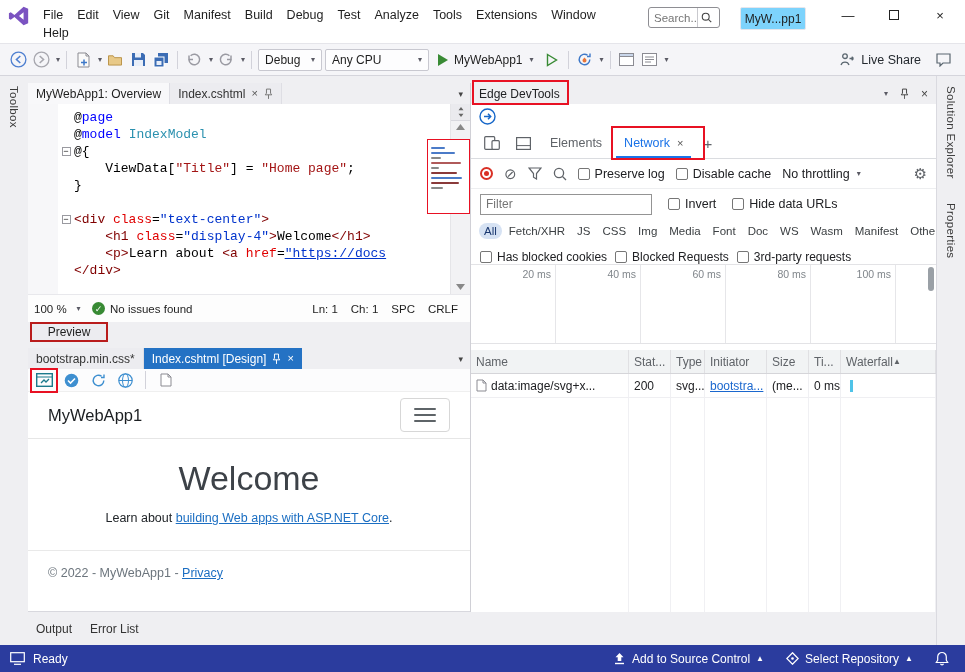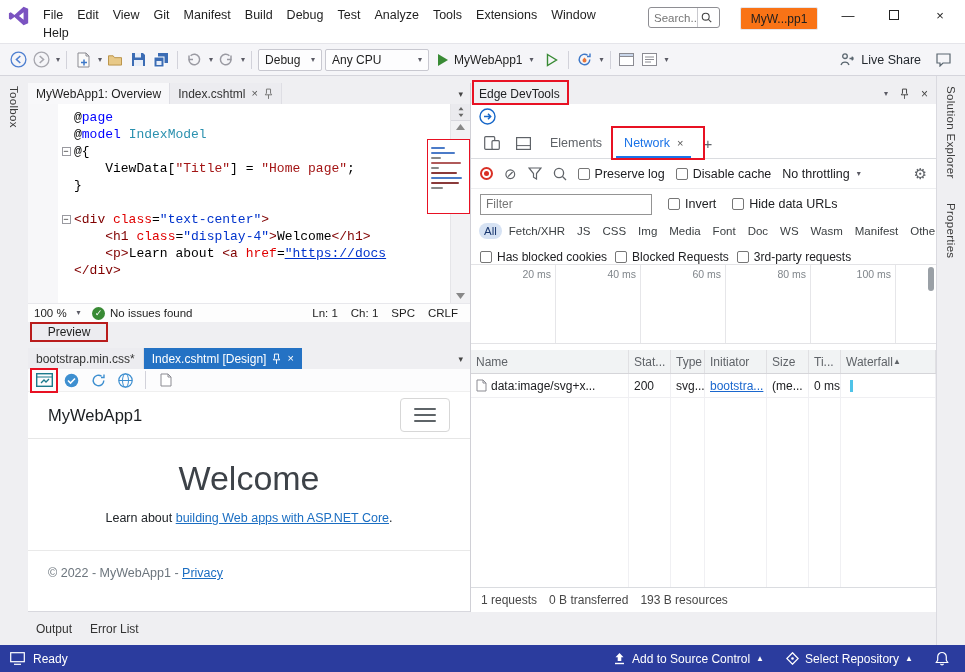--- a/index.html
+++ b/index.html
@@ -12,21 +12,21 @@
 .sep{width:1px;height:18px;background:#D2D2DA;margin:0 3px}
 .caret{font-size:8px;color:#5A5A64;margin-left:2px;line-height:1}
 
 #titlebar{left:0;top:0;width:965px;height:44px;background:#FFF;border-bottom:1px solid #E5E5EA}
 #vs-logo{left:8px;top:5px}
 #menus1{left:36px;top:2px;height:22px;display:flex;align-items:flex-end}
 #menus2{left:36px;top:23px;height:20px;display:flex;align-items:center}
 .menu-item{padding:2px 7px;font-size:12.5px;color:#1E1E1E}
 #search-box{left:648px;top:7px;width:72px;height:21px;border:1px solid #8E8E93;border-radius:3px;display:flex;align-items:center;background:#fff;overflow:hidden}
 #search-input{border:0;outline:0;width:48px;font-family:"Liberation Sans",sans-serif;font-size:11.5px;color:#555;padding-left:5px;background:transparent}
-#win-title{left:740px;top:7px;width:78px;height:23px;display:flex;align-items:center;justify-content:center;font-size:12px;background:#f97316;border:1px solid #E6E6EC;border-radius:2px}
+#win-title{left:740px;top:7px;width:66px;height:23px;display:flex;align-items:center;justify-content:center;font-size:12px;background:#7dd3fc;border:1px solid #E6E6EC;border-radius:2px}
 #win-controls{right:2px;top:0;height:30px;display:flex}
 .win-btn{width:46px;height:30px;display:flex;align-items:center;justify-content:center;color:#222;font-size:13px}
 .max-box{width:10px;height:10px;border:1px solid #222}
 
 #toolbar{left:0;top:44px;width:965px;height:32px;background:#F5F5F8;border-bottom:1px solid #D5D5DC;display:flex;align-items:center;padding:0 8px;gap:3px}
 .tb-icon{min-width:20px;height:22px;display:flex;align-items:center;justify-content:center}
 .combo{height:22px;background:#FDFDFE;border:1px solid #C8C8D0;border-radius:2px;display:flex;align-items:center;justify-content:space-between;padding:0 6px;font-size:12px}
 #combo-config{width:64px}
 #combo-platform{width:104px}
 #run-btn{display:flex;align-items:center;gap:5px;padding:0 5px;height:22px;font-size:12px}
@@ -51,21 +51,21 @@
 .code-line{display:flex;height:17px;white-space:pre;align-items:center}
 .fold-margin{width:16px;flex:none;display:flex;align-items:center;justify-content:center}
 .fold-box{width:9px;height:9px;border:1px solid #9A9AA0;background:#fff;color:#111;font-size:9px;line-height:7px;text-align:center;font-family:"Liberation Sans",sans-serif}
 .tk-op{color:#000}.tk-kw{color:#0000FF}.tk-type{color:#2B91AF}.tk-pl{color:#000}
 .tk-str{color:#A31515}.tk-tag{color:#800000}.tk-attr{color:#E00000}
 .tk-val{color:#0033CC}.tk-url{color:#0033CC;text-decoration:underline}
 #scrollcol{width:20px;background:#F2F2F4;border-left:1px solid #E5E5E8;flex:none;display:flex;flex-direction:column;align-items:center}
 #splitter{width:20px;height:17px;background:#EAEAEE;border-bottom:1px solid #D8D8DE;display:flex;align-items:center;justify-content:center}
 .scroll-arrow{padding:3px 0}
 #scroll-down{margin-top:auto;padding-bottom:4px}
-#ed-status{height:19px;display:flex;align-items:center;font-size:11.5px;background:#FDFDFD;border-top:1px solid #E8E8EC;padding-left:6px;gap:10px;flex:none}
+#ed-status{height:28px;display:flex;align-items:center;font-size:11.5px;background:#FDFDFD;border-top:1px solid #E8E8EC;padding-left:6px;gap:10px;flex:none}
 #zoom-combo{display:flex;align-items:center;gap:8px;width:48px}
 #issues{display:flex;align-items:center;gap:5px}
 .check-circle{width:13px;height:13px;border-radius:50%;background:#388A34;color:#fff;font-size:9px;display:flex;align-items:center;justify-content:center}
 #ed-status-right{margin-left:auto;display:flex;gap:13px;padding-right:12px}
 #preview-btn{left:30px;top:322px;width:78px;height:20px;background:#ECECF0;border:2px solid #b91c1c;font-size:12px;display:flex;align-items:center;justify-content:center}
 
 #design-pane{left:28px;top:348px;width:442px;height:264px;background:#fff;display:flex;flex-direction:column;border-bottom:1px solid #D8D8DE}
 .tab-active{background:#2472C4;color:#fff}
 .tab-active .tab-x{color:#fff}
 #design-toolbar{height:23px;display:flex;align-items:center;gap:7px;padding-left:6px;border-bottom:1px solid #EFEFEF;background:#FCFCFD;flex:none}
@@ -609,25 +609,20 @@
     </div>
     <div id="net-fill" class="net-grid">
         <div class="fill-col"></div>
         <div class="fill-col"></div>
         <div class="fill-col"></div>
         <div class="fill-col"></div>
         <div class="fill-col"></div>
         <div class="fill-col"></div>
         <div class="fill-col"></div>
       </div>
-    <div id="dt-summary">
-      <span>1 requests</span>
-      <span>0 B transferred</span>
-      <span>193 B resources</span>
-    </div>
   </div>
 
   <div id="right-strip" class="abs">
     <span class="vtext">Solution Explorer</span>
     <span class="vtext">Properties</span>
   </div>
 
   <div id="bottom-tabs" class="abs">
     <span>Output</span>
     <span>Error List</span>

